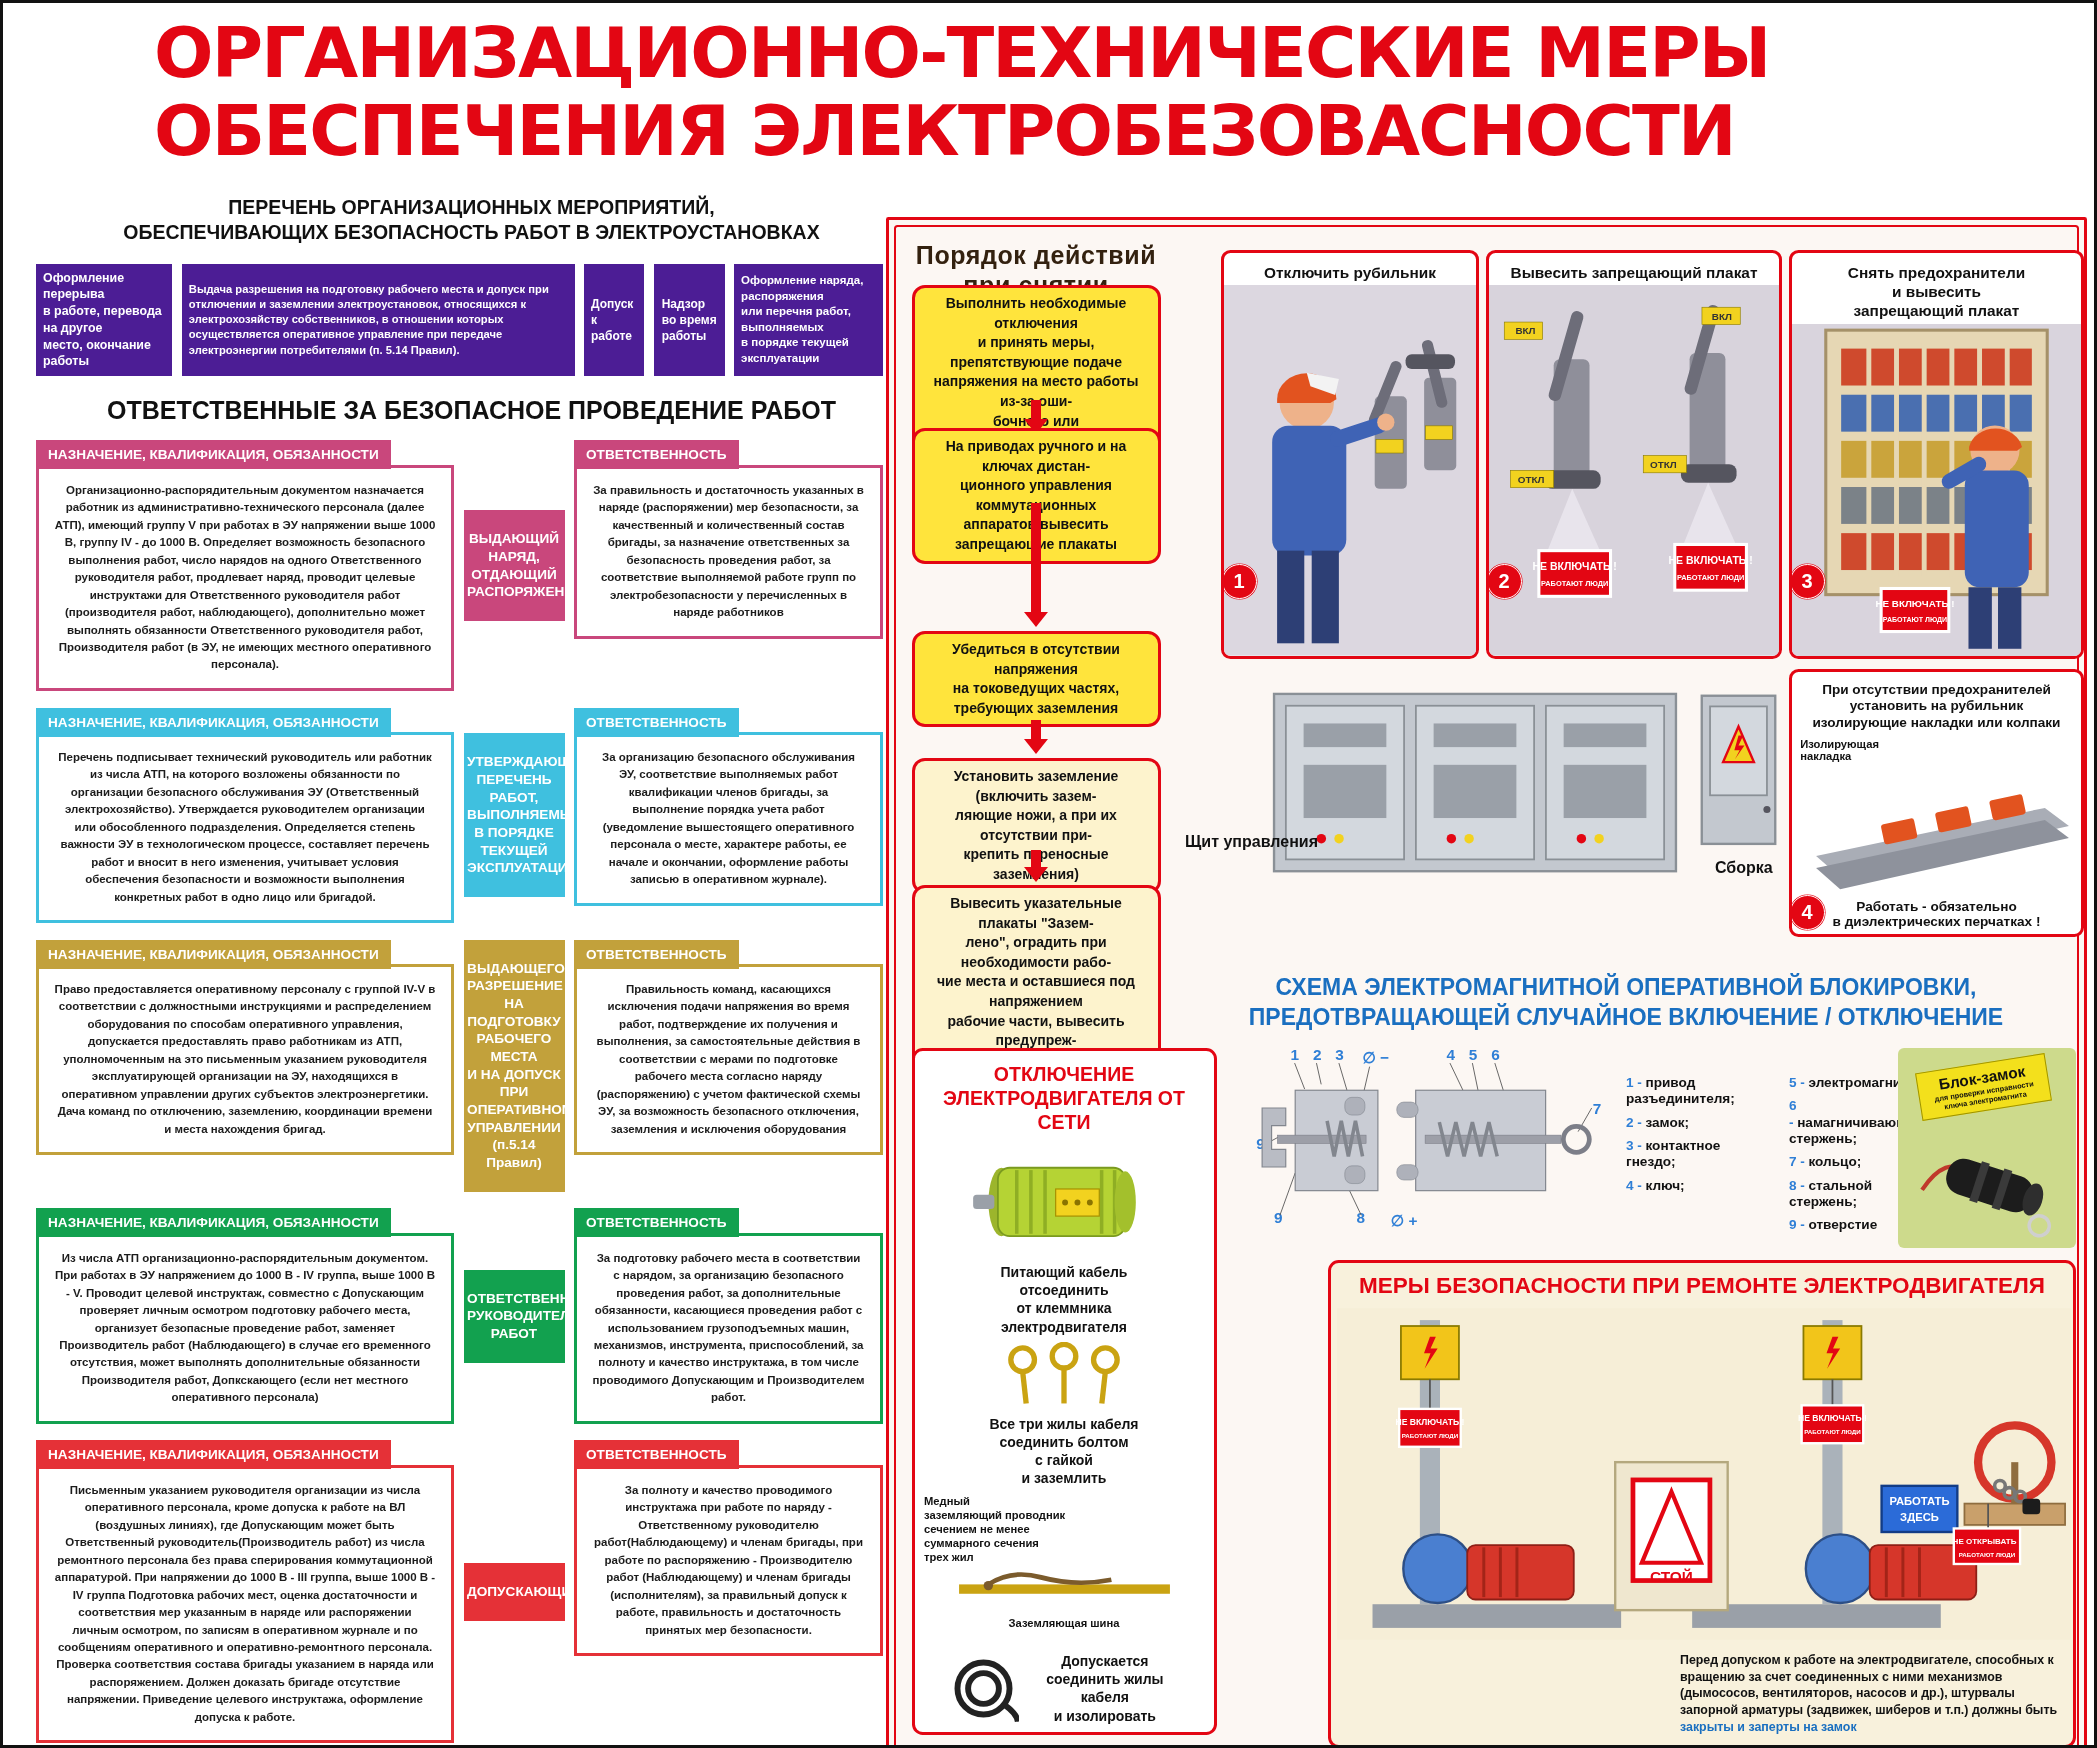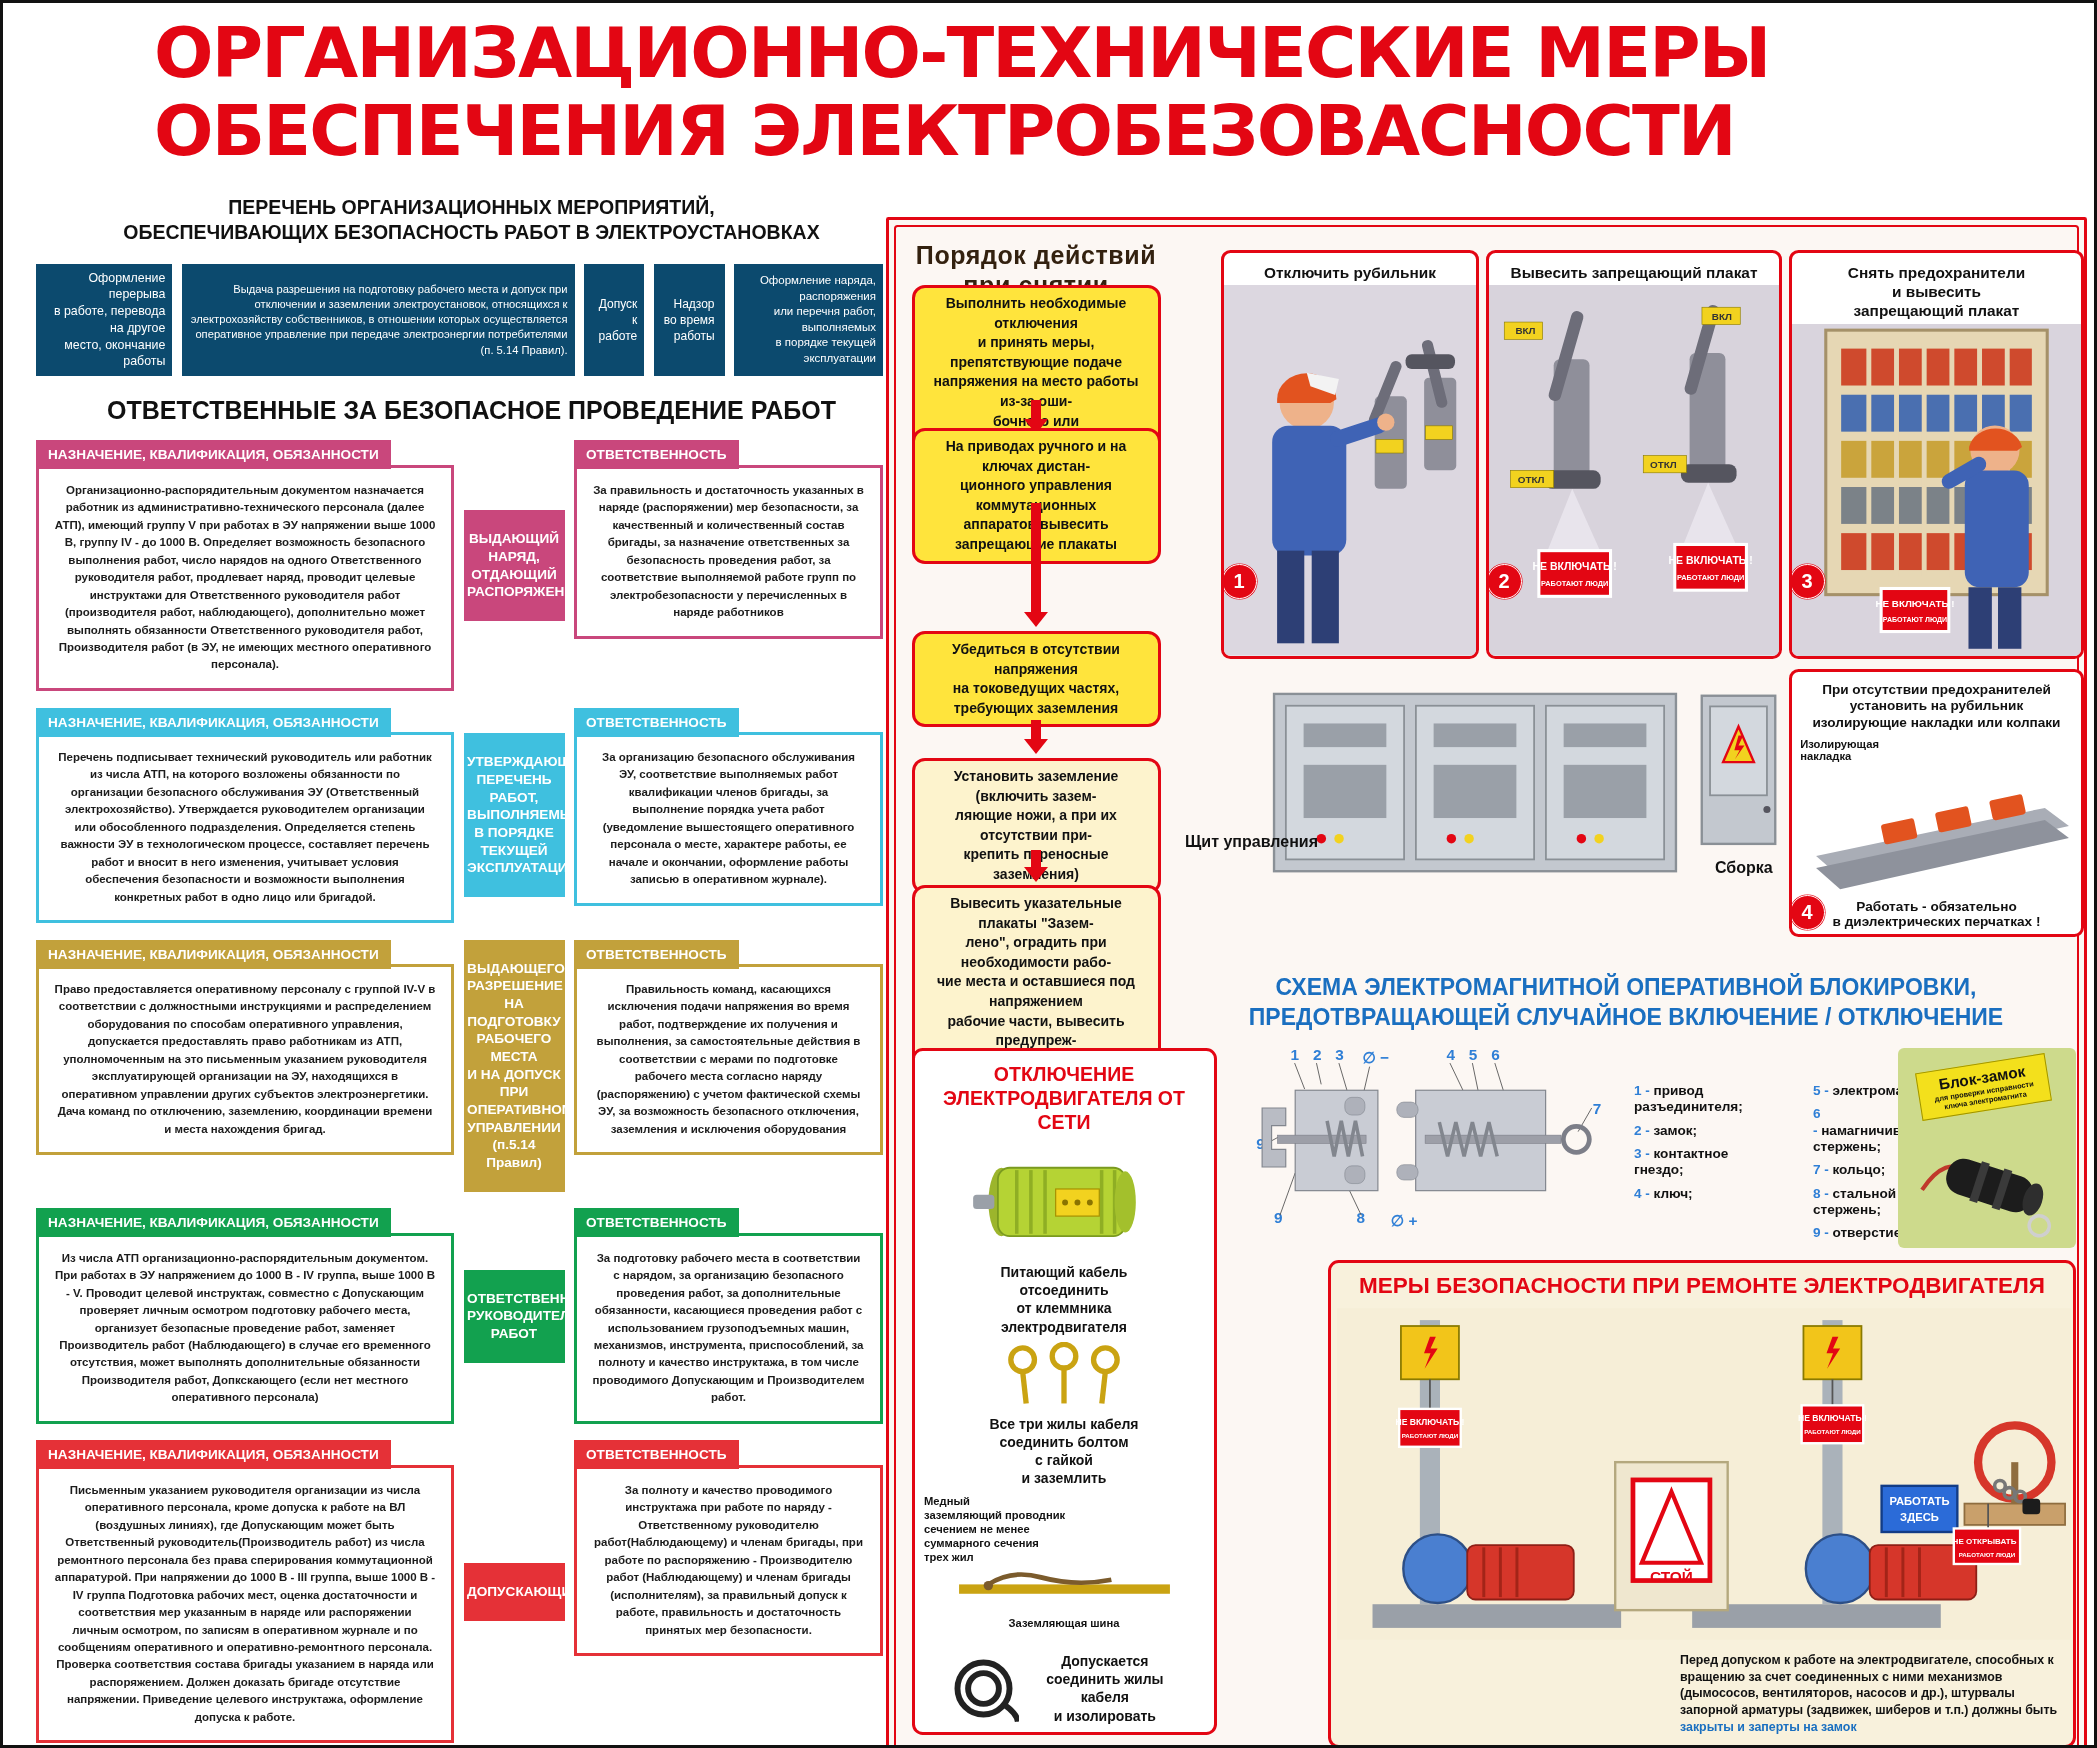--- a/index.html
+++ b/index.html
@@ -9,22 +9,22 @@
 
   
   .main-title{position:absolute;left:151px;top:10.7px;color:#e30613;
     font-family:"DejaVu Sans","Liberation Sans",sans-serif;font-weight:bold;
     font-size:70px;line-height:1.12;letter-spacing:-1.8px;}
 
   
   .left-col{position:absolute;left:33px;top:192px;width:847px;}
   .subtitle{text-align:center;font-weight:bold;font-size:19.5px;line-height:1.3;margin:0 0 18px 24px;}
   .bluerow{display:flex;gap:9.5px;margin-bottom:20px;}
-  .bluebox{background:#0c4a6e;color:#fff;font-weight:normal;display:flex;align-items:center;justify-content:center;
-    text-align:right;padding:6px 7px;box-sizing:border-box;line-height:1.35;min-height:89px;}
+  .bluebox{background:#4c1d95;color:#fff;font-weight:bold;display:flex;align-items:center;justify-content:center;
+    text-align:left;padding:6px 7px;box-sizing:border-box;line-height:1.35;min-height:89px;}
   .bb1{width:141px;font-size:12.4px;}
   .bb2{width:407px;font-size:11.2px;}
   .bb3{width:62px;font-size:12px;}
   .bb4{width:73px;font-size:12px;}
   .bb5{width:154px;font-size:11.5px;}
   .section-title{text-align:center;font-weight:bold;font-size:25px;margin:3.6px 0 15.4px 24px;}
 
   .rrow{display:flex;gap:9.5px;margin-bottom:16.6px;align-items:stretch;}
   .dutycol{width:418px;}
   .respcol{width:309px;}
@@ -58,21 +58,21 @@
   .iart{flex:1;position:relative;}
   .badge{position:absolute;width:33px;height:33px;border-radius:50%;background:#e30613;color:#fff;
     font-weight:bold;font-size:20px;display:flex;align-items:center;justify-content:center;
     border:1.8px solid #fff;box-shadow:0 0 0 0.6px #e30613;z-index:5;}
 
   .cablabel{position:absolute;font-weight:bold;font-size:16px;color:#111;}
 
   .schema-title{position:absolute;left:284px;top:753px;width:906px;text-align:center;
     color:#1a6fc0;font-weight:bold;font-size:23px;line-height:1.3;}
   .legend{position:absolute;left:737px;top:855px;display:flex;gap:27px;}
-  .legend ul{list-style:none;margin:8px;padding:0;}
+  .legend ul{list-style:none;margin:0;padding:0;}
   .legend li{font-size:13.6px;font-weight:bold;margin-bottom:7px;line-height:1.2;max-width:136px;}
   .ln{color:#2f7fd6;margin-right:3.6px;}
 
   .lockbox{position:absolute;left:1009px;top:828px;width:178px;height:200px;background:#cdda8c;
     border-radius:6px;overflow:hidden;}
   .locksign{position:absolute;left:20px;top:15.4px;width:124px;transform:rotate(-9deg);background:#f3e01c;
     border:1.2px solid #9f9400;text-align:center;padding:4.7px 2.4px;}
   .locksign .t1{font-weight:bold;font-size:15.4px;}
   .locksign .t2{font-size:7.4px;font-weight:bold;line-height:1.25;}
 

